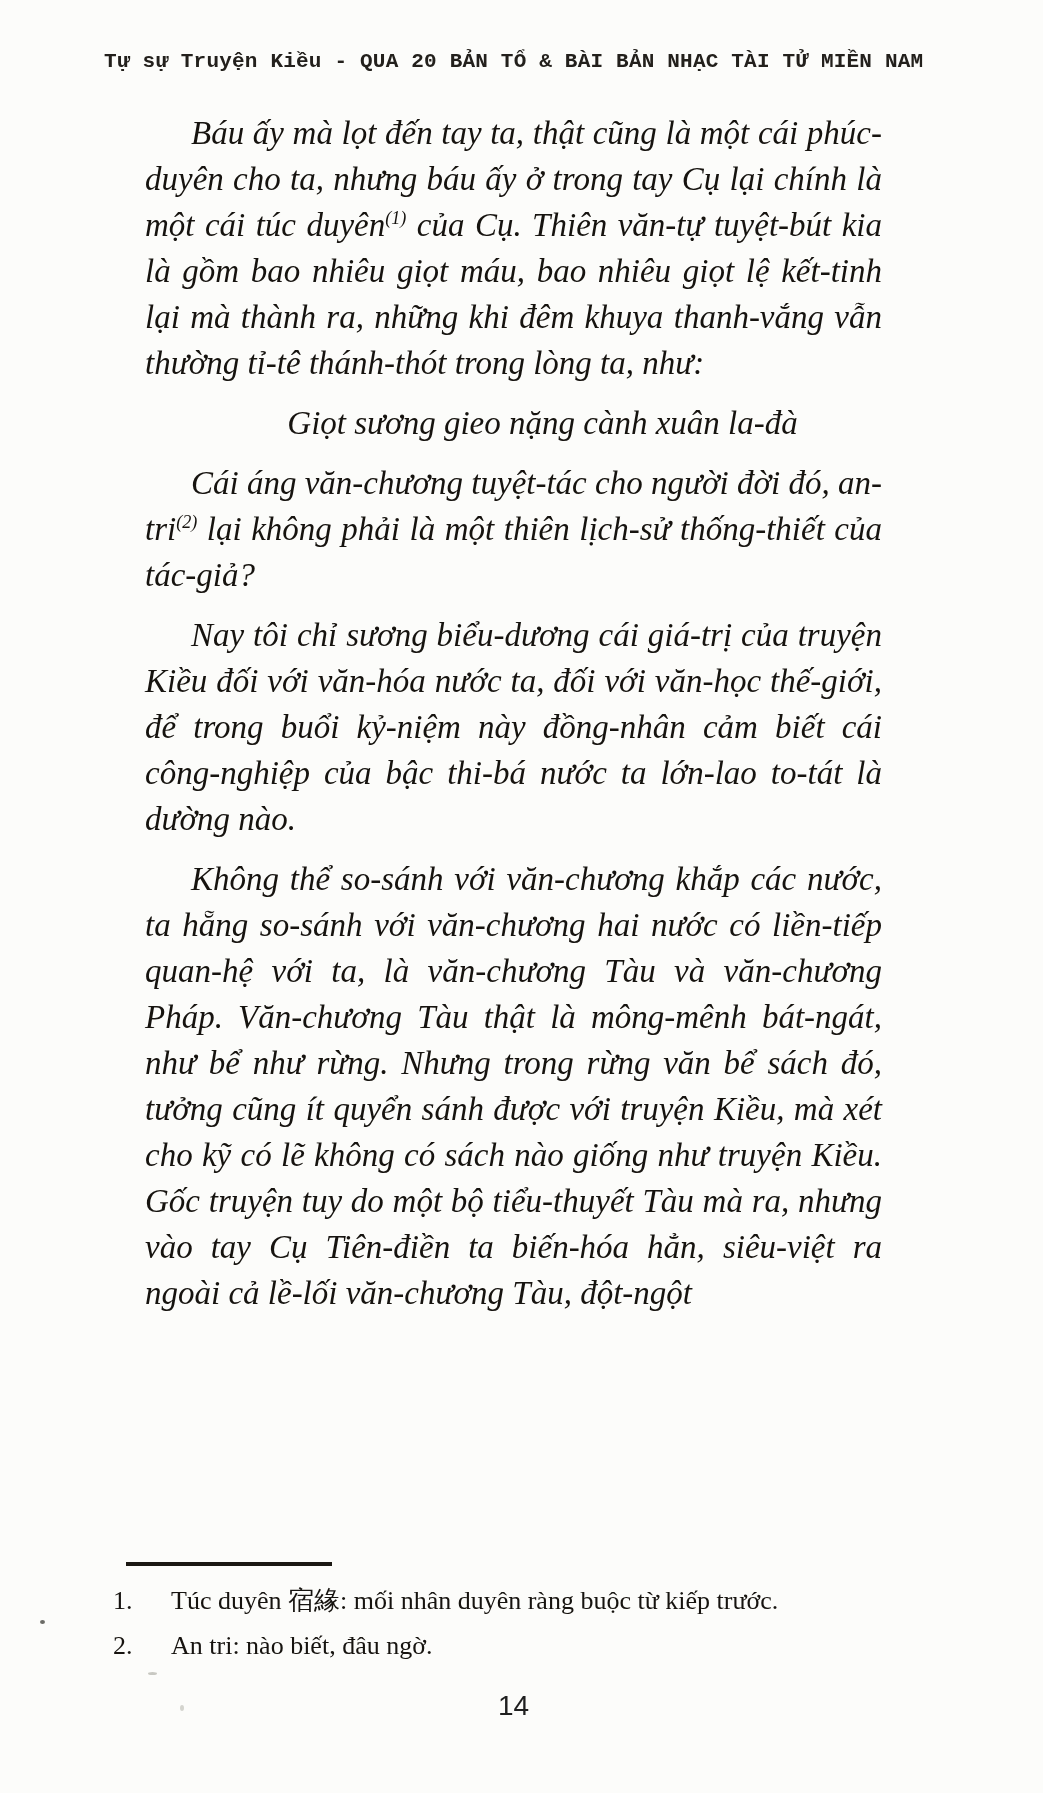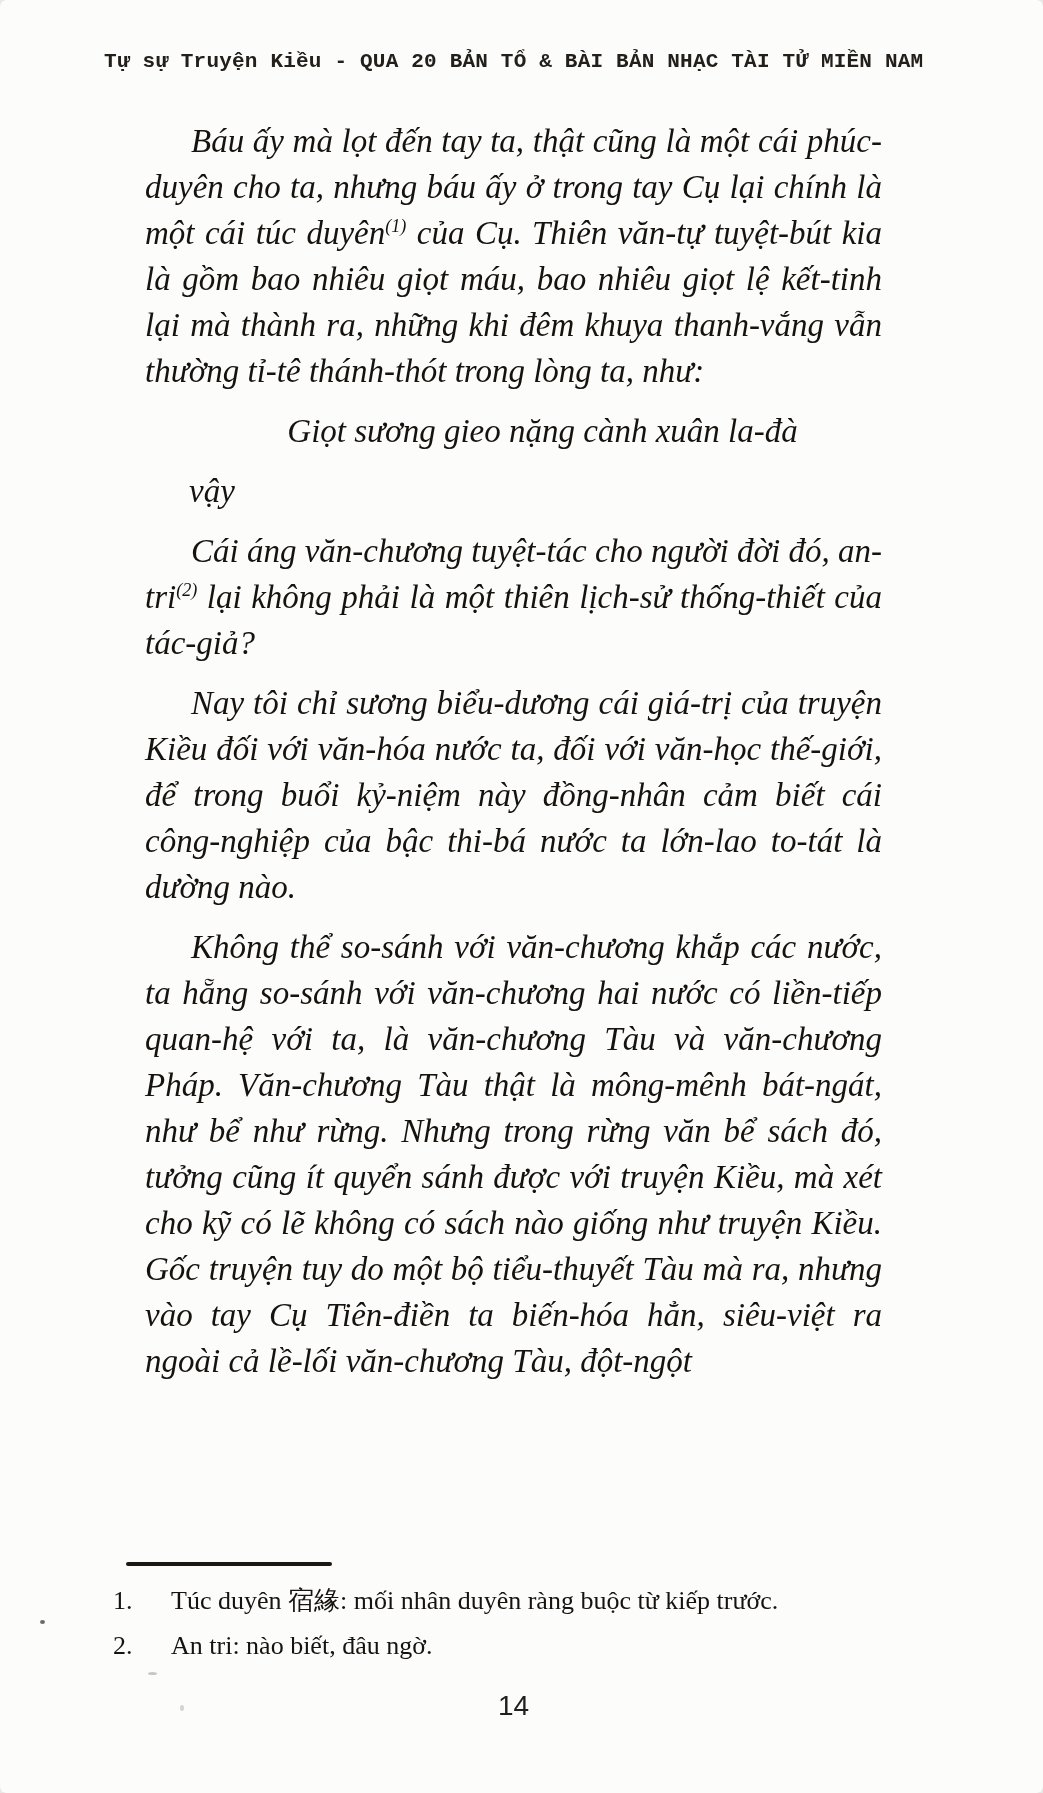--- a/index.html
+++ b/index.html
@@ -1,15 +1,15 @@
 <!DOCTYPE html>
 <html><head>
 <meta charset="utf-8">
 <style>
-  * { margin: 0; padding: 0; box-sizing: border-box; border-radius: 6px; }
+  * { margin: 0; padding: 0; box-sizing: border-box; }
   html, body { background: #e8e8e6; }
   .page {
     position: relative;
     width: 1043px;
     height: 1793px;
     margin: 0 auto;
     background: #fcfcfa;
     overflow: hidden;
     color: #16130f;
   }
@@ -30,21 +30,21 @@
     top: 110px;
     width: 737px;
     font-family: "Liberation Serif", serif;
     font-style: italic;
     font-size: 33px;
     line-height: 46px;
     text-align: justify;
     color: #16130f;
   }
   .text-block p {
-    margin: 8px 0 14px 0;
+    margin: 0 0 14px 0;
     text-indent: 46px;
   }
   .text-block p.verse-line {
     text-align: center;
     text-indent: 58px;
   }
   .text-block p.verse-tail {
     text-align: left;
     text-indent: 44px;
   }
@@ -120,21 +120,20 @@
 <div class="page">
 
   <div class="running-header">Tự sự Truyện Kiều - QUA 20 BẢN TỔ &amp; BÀI BẢN NHẠC TÀI TỬ MIỀN NAM</div>
 
   <div class="text-block">
 
     <p><span>Báu ấy mà lọt đến tay ta, thật cũng là một cái phúc-duyên cho ta, nhưng báu ấy ở trong tay Cụ lại chính là một cái túc duyên</span><sup>(1)</sup><span> của Cụ. Thiên văn-tự tuyệt-bút kia là gồm bao nhiêu giọt máu, bao nhiêu giọt lệ kết-tinh lại mà thành ra, những khi đêm khuya thanh-vắng vẫn thường tỉ-tê thánh-thót trong lòng ta, như:</span></p>
 
     <p class="verse-line">Giọt sương gieo nặng cành xuân la-đà</p>
 
-    <p class="verse-tail">vậy</p>
 
     <p><span>Cái áng văn-chương tuyệt-tác cho người đời đó, an-tri</span><sup>(2)</sup><span> lại không phải là một thiên lịch-sử thống-thiết của tác-giả?</span></p>
 
 
     <p>Nay tôi chỉ sương biểu-dương cái giá-trị của truyện Kiều đối với văn-hóa nước ta, đối với văn-học thế-giới, để trong buổi kỷ-niệm này đồng-nhân cảm biết cái công-nghiệp của bậc thi-bá nước ta lớn-lao to-tát là dường nào.</p>
 
 
     <p>Không thể so-sánh với văn-chương khắp các nước, ta hẵng so-sánh với văn-chương hai nước có liền-tiếp quan-hệ với ta, là văn-chương Tàu và văn-chương Pháp. Văn-chương Tàu thật là mông-mênh bát-ngát, như bể như rừng. Nhưng trong rừng văn bể sách đó, tưởng cũng ít quyển sánh được với truyện Kiều, mà xét cho kỹ có lẽ không có sách nào giống như truyện Kiều. Gốc truyện tuy do một bộ tiểu-thuyết Tàu mà ra, nhưng vào tay Cụ Tiên-điền ta biến-hóa hẳn, siêu-việt ra ngoài cả lề-lối văn-chương Tàu, đột-ngột</p>
 
   </div>

